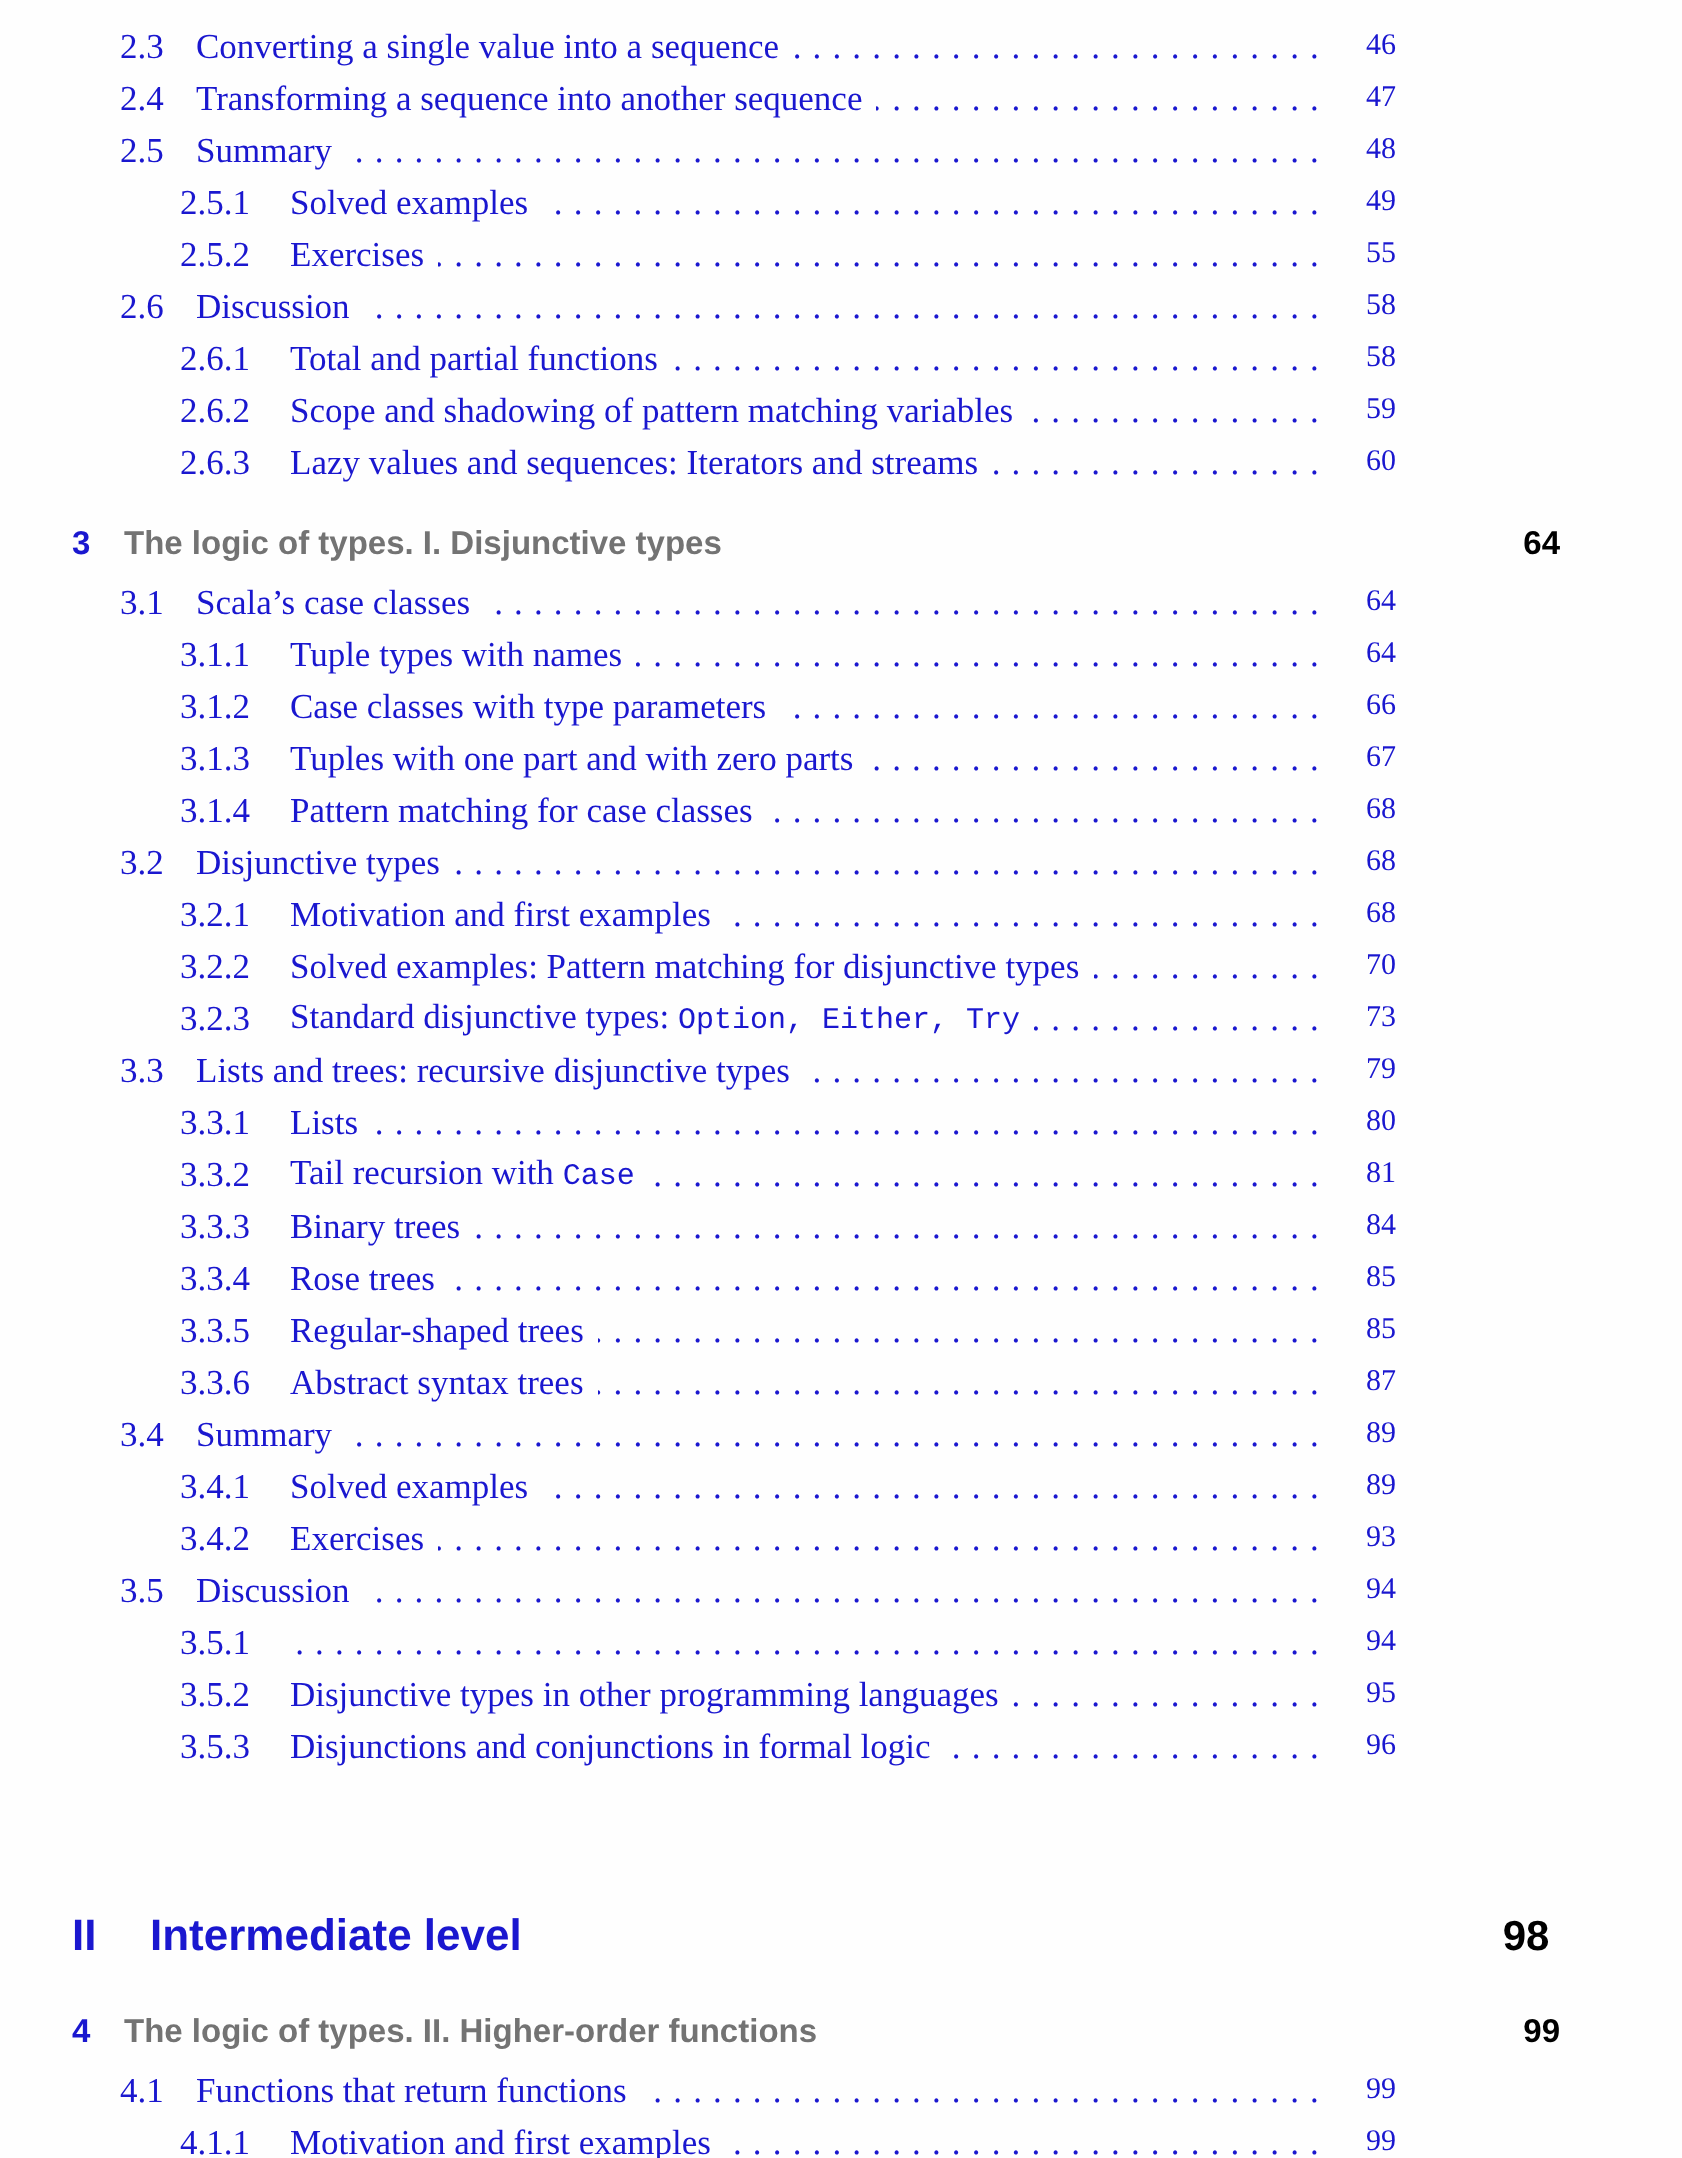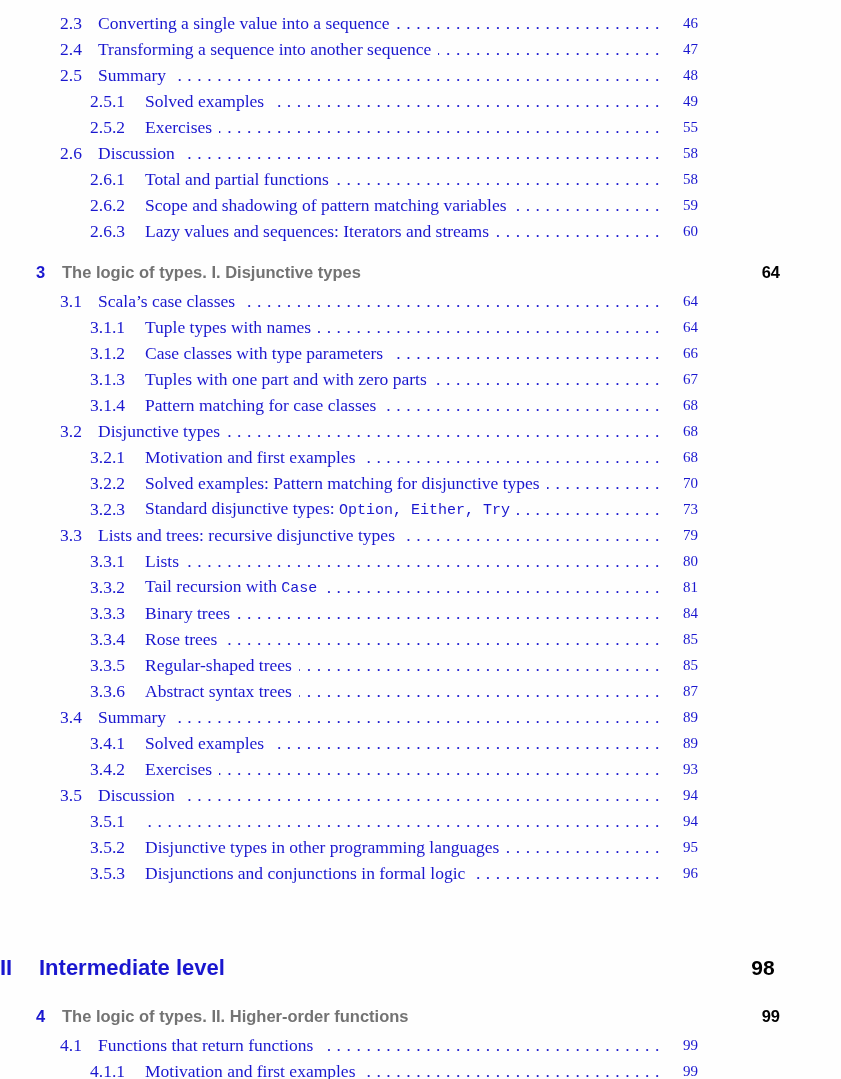--- a/index.html
+++ b/index.html
@@ -146,20 +146,21 @@
     text-align: right;
     min-width: 30px;
   }
 
   
   .toc-part {
     display: flex;
     align-items: baseline;
     width: 841px;
     box-sizing: border-box;
+    padding-left: 36px;
     padding-right: 61px;
     height: 40px;
   }
   .toc-part .pnum {
     flex: 0 0 39px;
     font-family: "Liberation Sans", "DejaVu Sans", sans-serif;
     font-weight: bold;
     font-size: 22px;
     line-height: 40px;
     color: #1a17cf;

